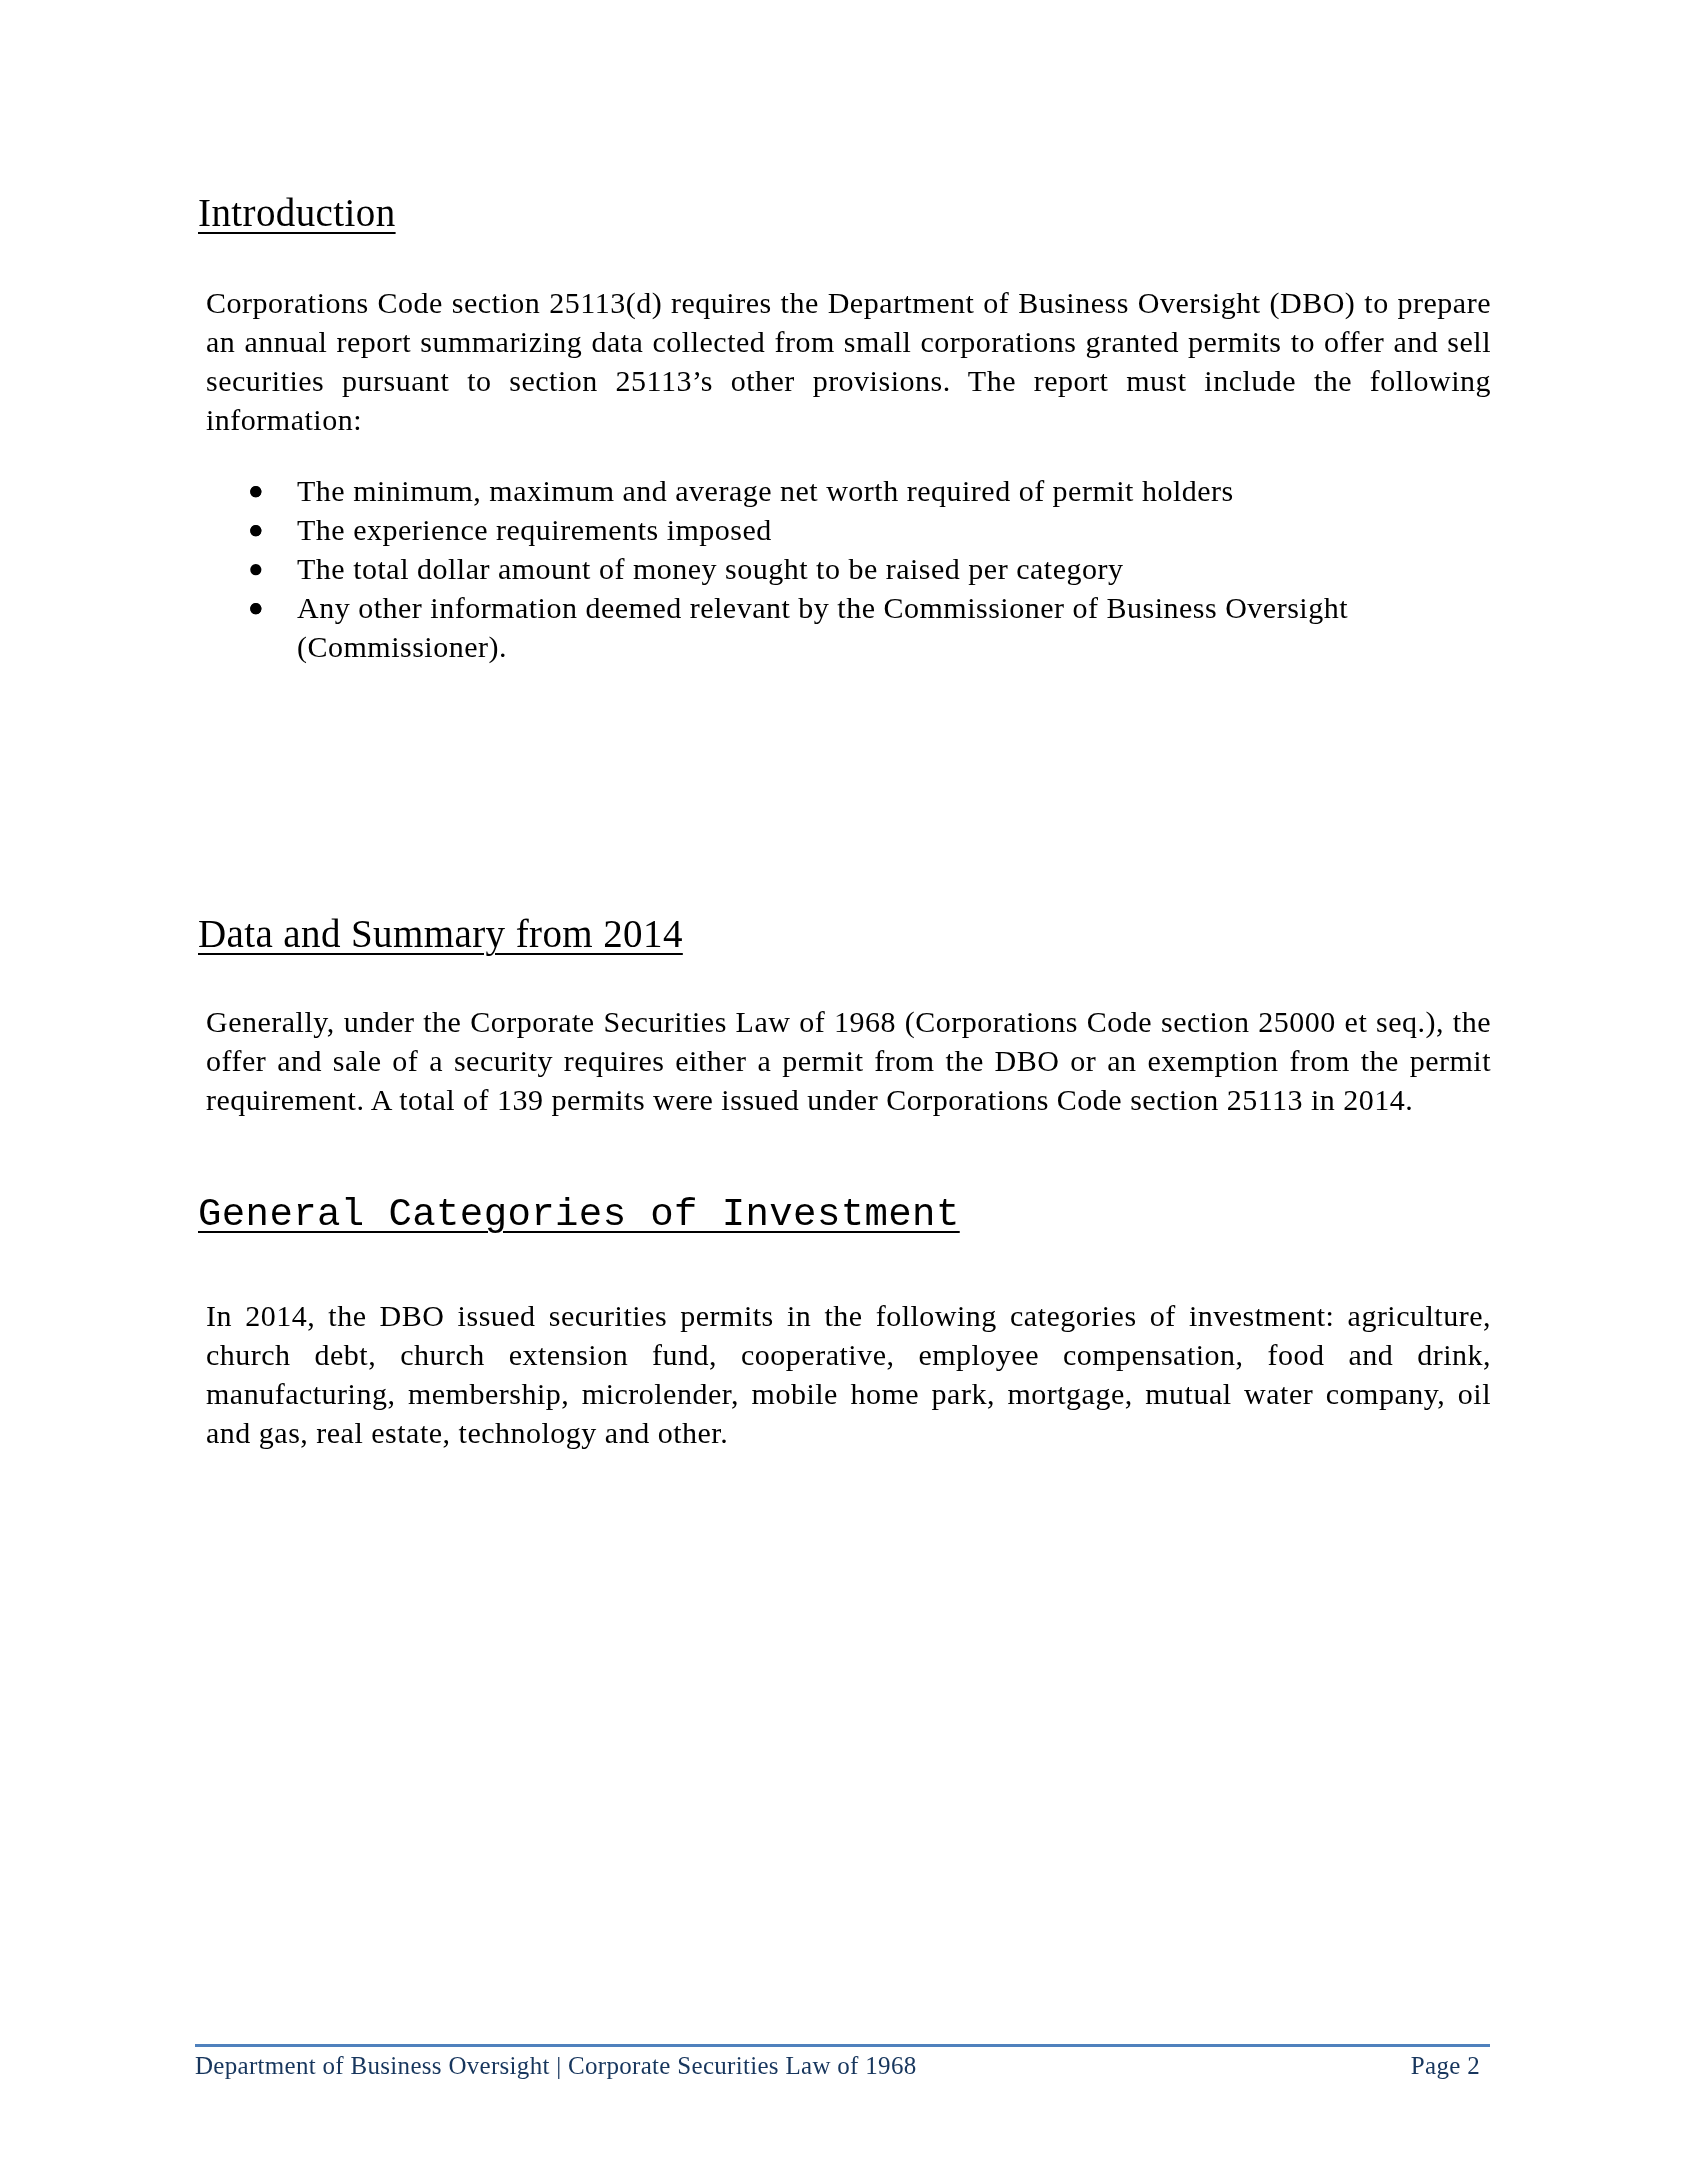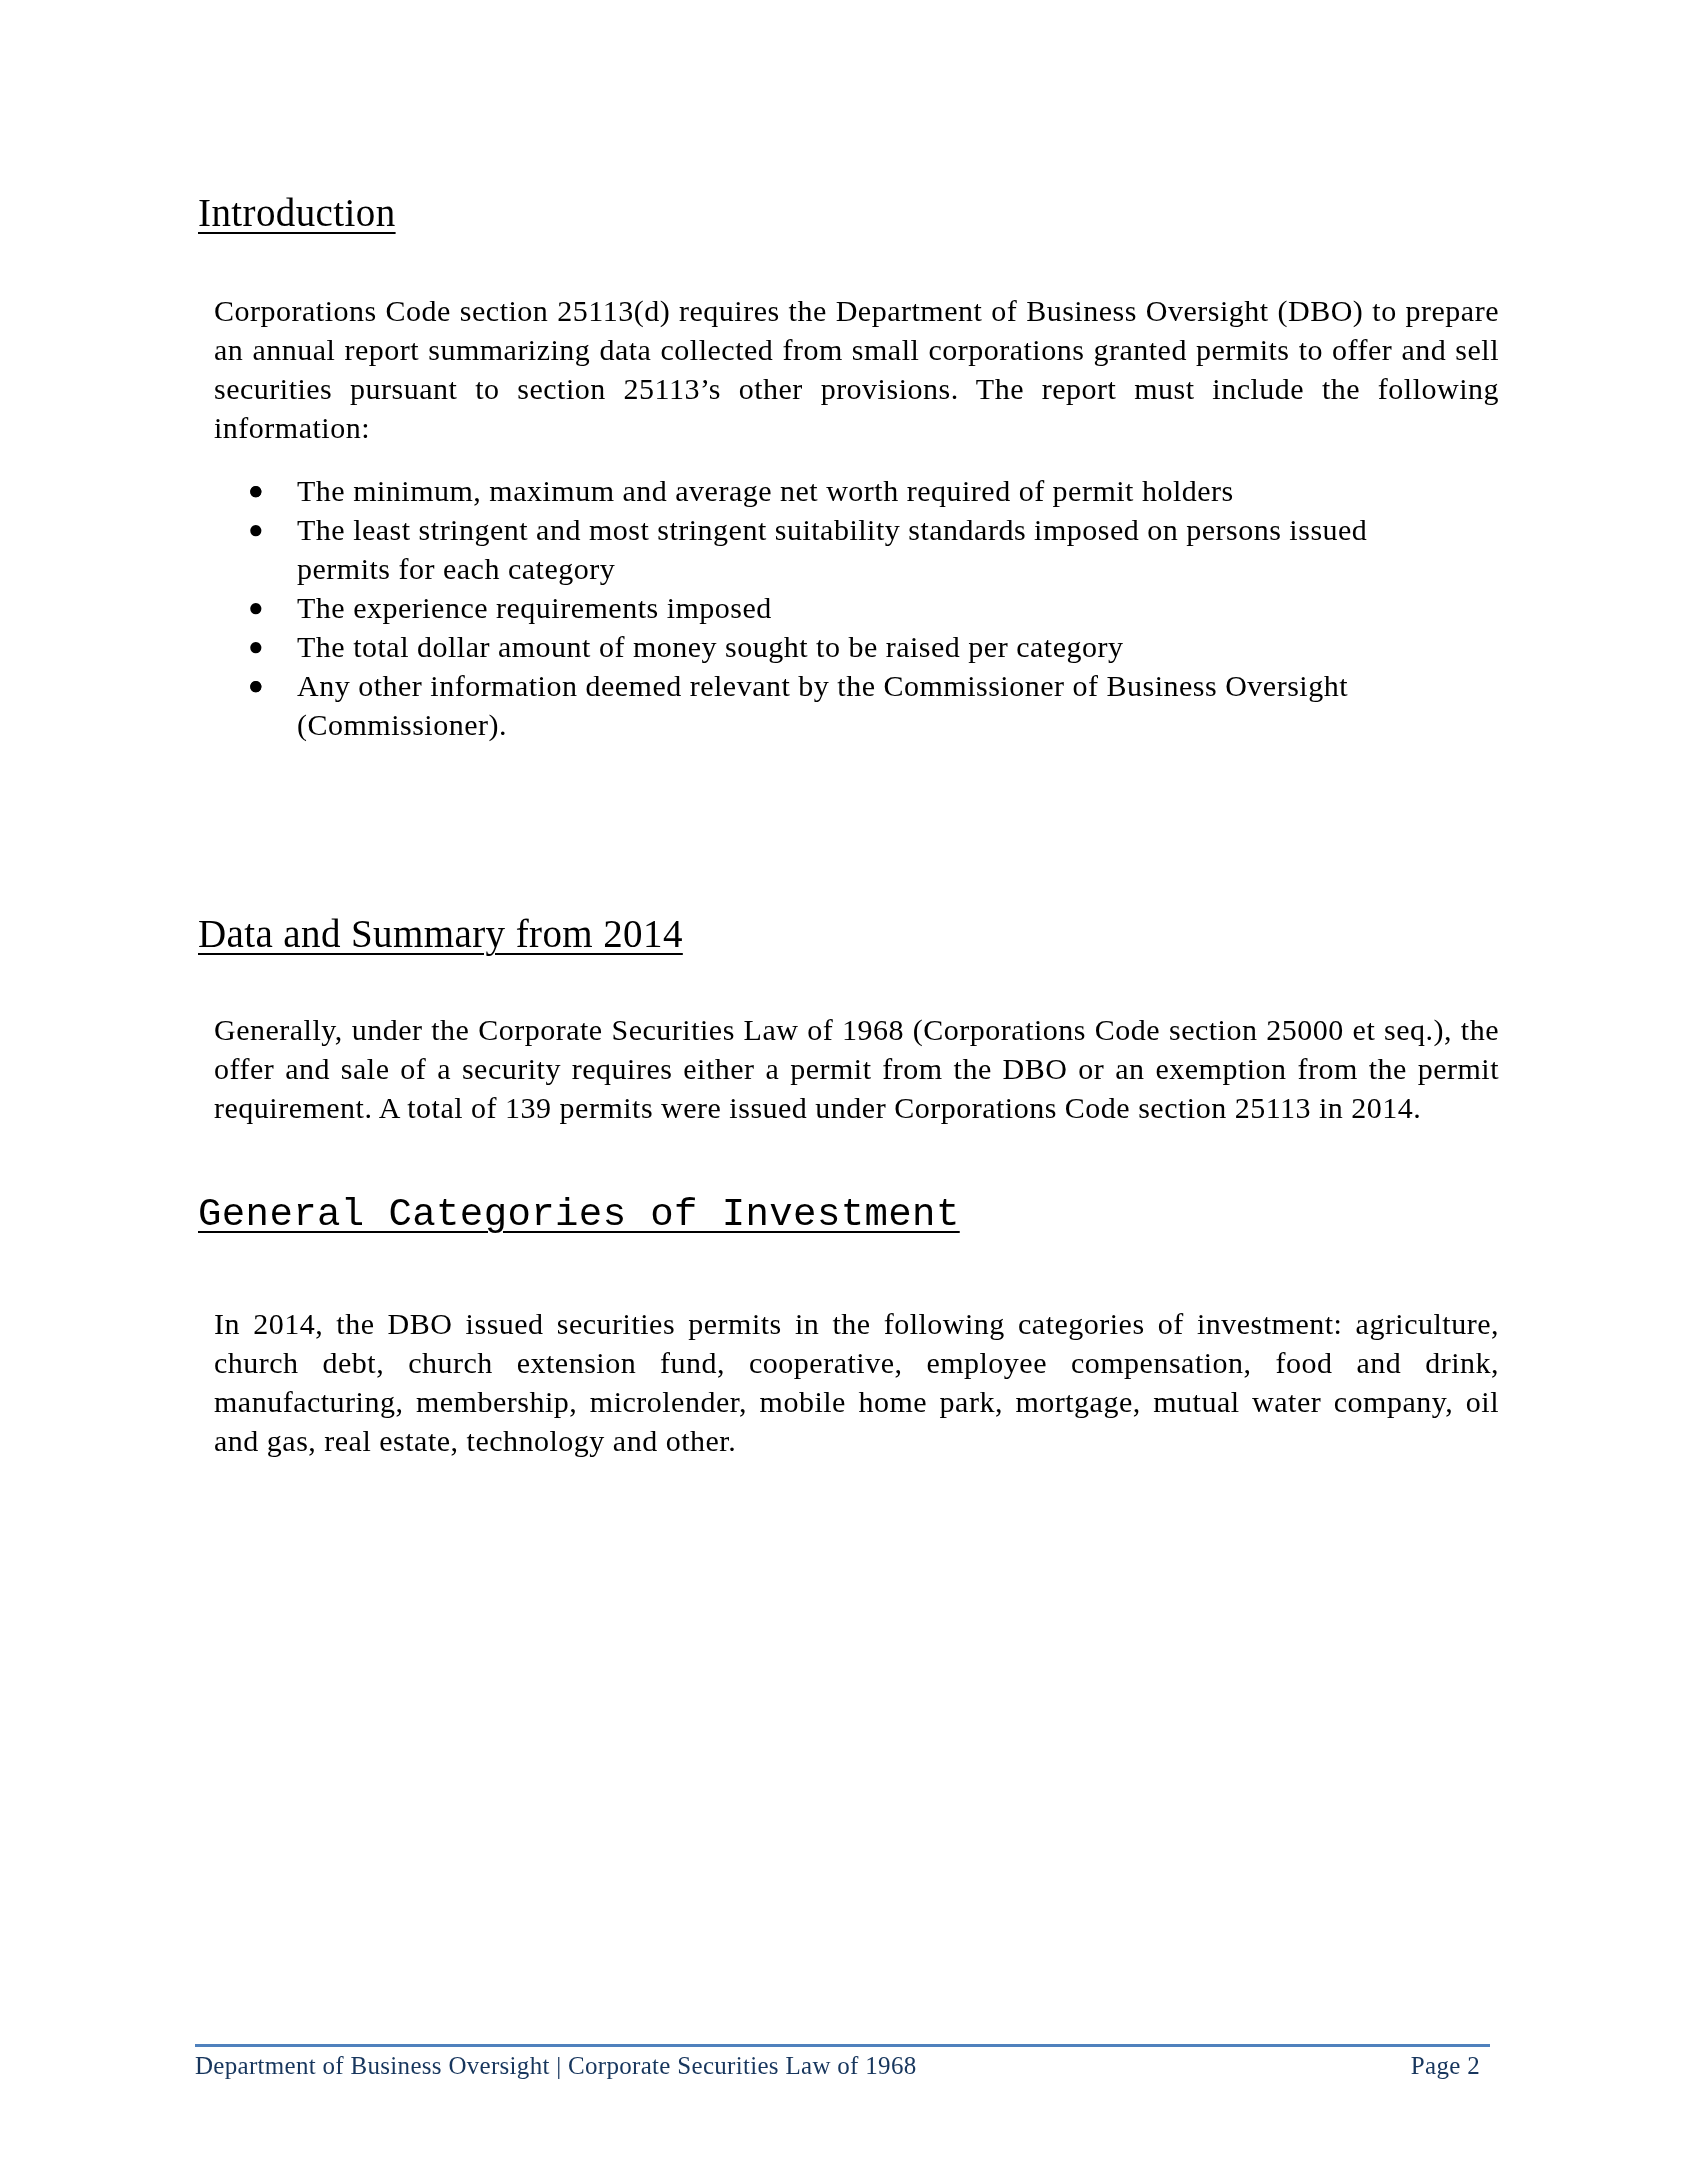--- a/index.html
+++ b/index.html
@@ -3,21 +3,21 @@
 <meta charset="utf-8">
 <style>
   html, body { margin: 0; padding: 0; background: #ffffff; }
   body { width: 1683px; height: 2178px; position: relative; overflow: hidden;
          font-family: "Liberation Serif", "DejaVu Serif", serif; color: #000; }
   .page { position: absolute; left: 0; top: 0; width: 1683px; height: 2178px; background: #fff; }
   .content { position: absolute; left: 198px; top: 0; width: 1285px; }
   h2 { position: absolute; left: 0; margin: 0; font-weight: normal; font-size: 39px;
        line-height: 44px; text-decoration: underline; text-decoration-thickness: 2px;
        text-underline-offset: 6px; letter-spacing: 0.4px; white-space: nowrap; }
-  p.body { position: absolute; left: 0; width: 1285px; margin: 16px; font-size: 30px; line-height: 39px;
+  p.body { position: absolute; left: 0; width: 1285px; margin: 8px; font-size: 30px; line-height: 39px;
            text-align: justify; letter-spacing: 0.5px; }
   ul.req { position: absolute; left: 0; width: 1285px; margin: 0; padding: 0; list-style: none;
            font-size: 30px; line-height: 39px; letter-spacing: 0.5px; }
   ul.req li { position: relative; padding-left: 99px; padding-right: 20px; }
   ul.req li .bullet { position: absolute; left: 50px; top: 0; width: 15px; text-align: center; font-size: 26px; }
   .footer-line { position: absolute; left: 195px; top: 2044px; width: 1295px; height: 3px; background: #4f81bd; }
   .footer { position: absolute; left: 195px; top: 2051px; width: 1285px; font-size: 25px; line-height: 30px;
             color: #17365d; letter-spacing: 0.3px; }
   .footer .left { position: absolute; left: 0; top: 0; white-space: nowrap; }
   .footer .right { position: absolute; right: 0; top: 0; white-space: nowrap; text-align: right; }
@@ -28,21 +28,21 @@
 <div class="page">
   <div class="content">
 
     <h2 style="top:191px;">Introduction</h2>
 
     <p class="body" style="top:275px;">Corporations Code section 25113(d) requires the Department of Business Oversight (DBO) to prepare an annual report summarizing data collected from small corporations granted permits to offer and sell securities pursuant to section 25113’s other provisions.  The report must include the following information:</p>
 
     <ul class="req" style="top:471px;">
       <li><span class="bullet">●</span></li>
       <li><span class="bullet">●</span><span>The minimum, maximum and average net worth required of permit holders</span></li>
-      <li><span class="bullet">●</span><span>The least stringent and most stringent suitability standards imposed on persons issued permits for each category</span></li>
+      <li><span class="bullet">●</span></li>
       <li><span class="bullet">●</span><span>The experience requirements imposed</span></li>
       <li><span class="bullet">●</span><span>The total dollar amount of money sought to be raised per category</span></li>
       <li><span class="bullet">●</span></li>
       <li><span class="bullet">●</span><span>Any other information deemed relevant by the Commissioner of Business Oversight (Commissioner).</span></li>
     </ul>
 
     <h2 style="top:912px;">Data and Summary from 2014</h2>
 
     <p class="body" style="top:994px;">Generally, under the Corporate Securities Law of 1968 (Corporations Code section 25000 et seq.), the offer and sale of a security requires either a permit from the DBO or an exemption from the permit requirement. A total of 139 permits were issued under Corporations Code section 25113 in 2014.</p>
 

